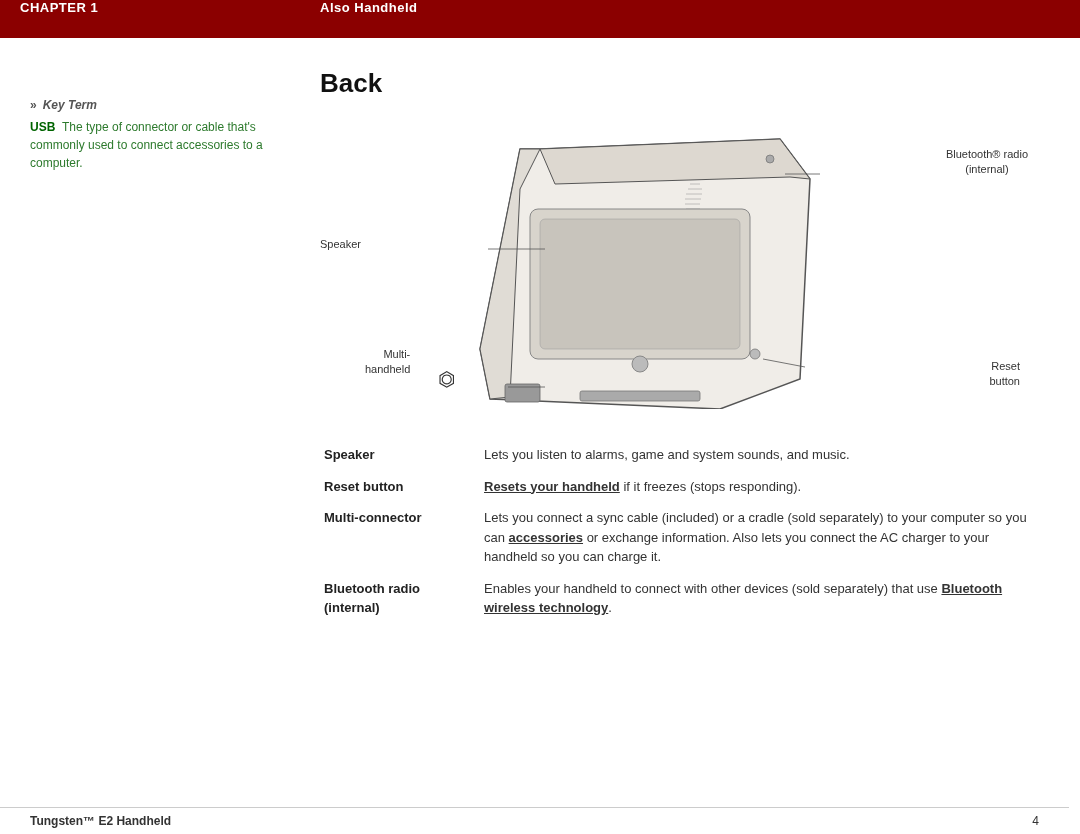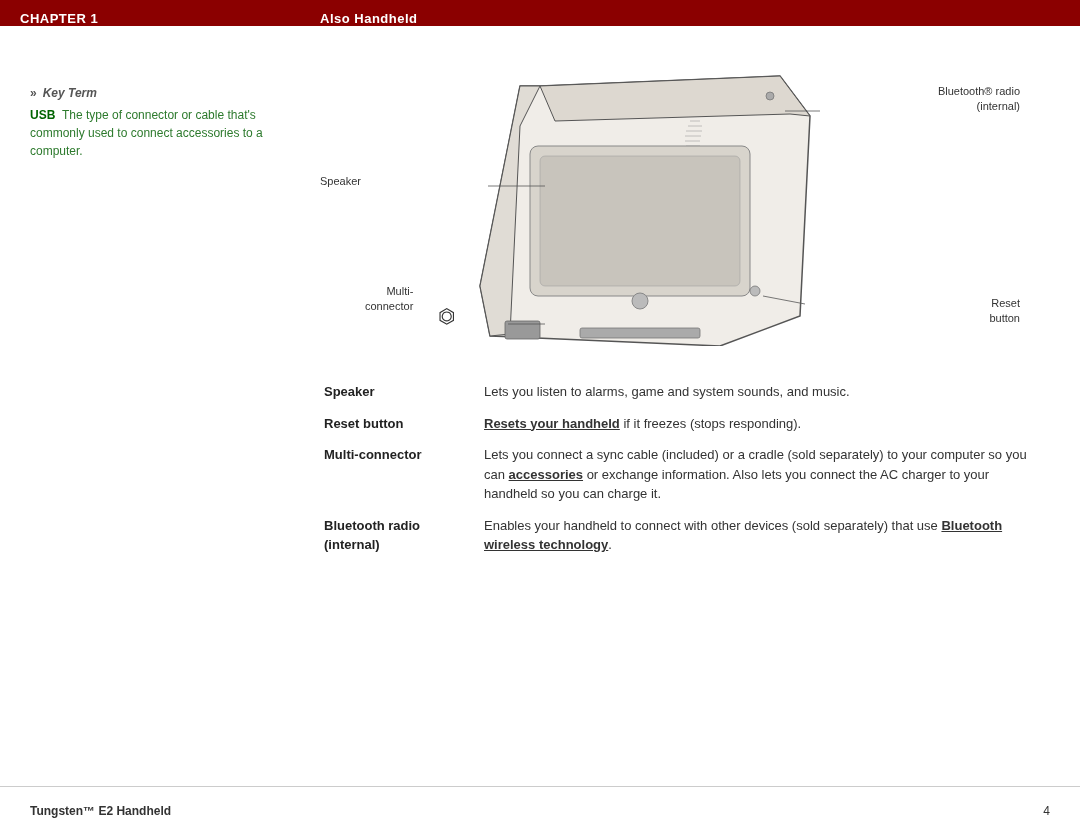--- a/index.html
+++ b/index.html
@@ -10,23 +10,23 @@
       font-family: Arial, Helvetica, sans-serif;
       font-size: 13px;
       color: #222;
       overflow: hidden;
       position: relative;
     }
 
     
     .header {
       background: #8B0000;
-      height: 26px;
+      height: 38px;
       display: flex;
-      align-items: flex-end;
+      align-items: flex-start;
       padding: 0 20px;
     }
     .header-chapter {
       color: #fff;
       font-weight: bold;
       font-size: 13px;
       letter-spacing: 0.5px;
       width: 300px;
     }
     .header-title {
@@ -113,23 +113,23 @@
       font-size: 11px;
       color: #333;
       line-height: 1.4;
     }
 
     .label-speaker {
       left: 0px;
       top: 118px;
     }
     .label-bluetooth {
-      right: 20px;
+      right: 12px;
       top: 28px;
-      text-align: right;
+      text-align: center;
     }
     .label-multi {
       left: 45px;
       top: 228px;
       text-align: right;
     }
     .label-reset {
       right: 20px;
       top: 240px;
       text-align: right;
@@ -156,22 +156,22 @@
     }
     .desc-table .desc-col {
       color: #333;
     }
 
     
     .footer {
       position: absolute;
       bottom: 0;
       left: 0;
-      right: 0;
-      height: 48px;
+      right: 11px;
+      height: 27px;
       border-top: 1px solid #ccc;
       display: flex;
       align-items: center;
       justify-content: space-between;
       padding: 0 30px;
       font-size: 12px;
       color: #333;
     }
 
     .underline-bold {
@@ -195,35 +195,36 @@
       <span class="key-term-arrows">»</span>
       <span class="key-term-label">Key Term</span>
     </div>
     <div class="key-term-body">
       <span class="key-term-usb">USB</span>&nbsp;&nbsp;<span class="key-term-green">The type of connector or cable that's commonly used to connect accessories to a computer.</span>
     </div>
   </div>
 
   <div class="content">
 
+    <h1 class="page-title">Back</h1>
 
     <div class="diagram-area">
 
       <div class="label label-speaker">
         <span>Speaker</span>
       </div>
 
       <div class="label label-bluetooth">
         <span>Bluetooth® radio</span><br>
         <span>(internal)</span>
       </div>
 
       <div class="label label-multi">
         <span>Multi-</span><br>
-        <span>connector</span>
+        <span>handheld</span>
       </div>
 
       <div class="label label-reset">
         <span>Reset</span><br>
         <span>button</span>
       </div>
 
       <svg class="handheld-svg" viewBox="0 0 500 290" xmlns="http://www.w3.org/2000/svg">
 
         <g transform="translate(60, 10)">

